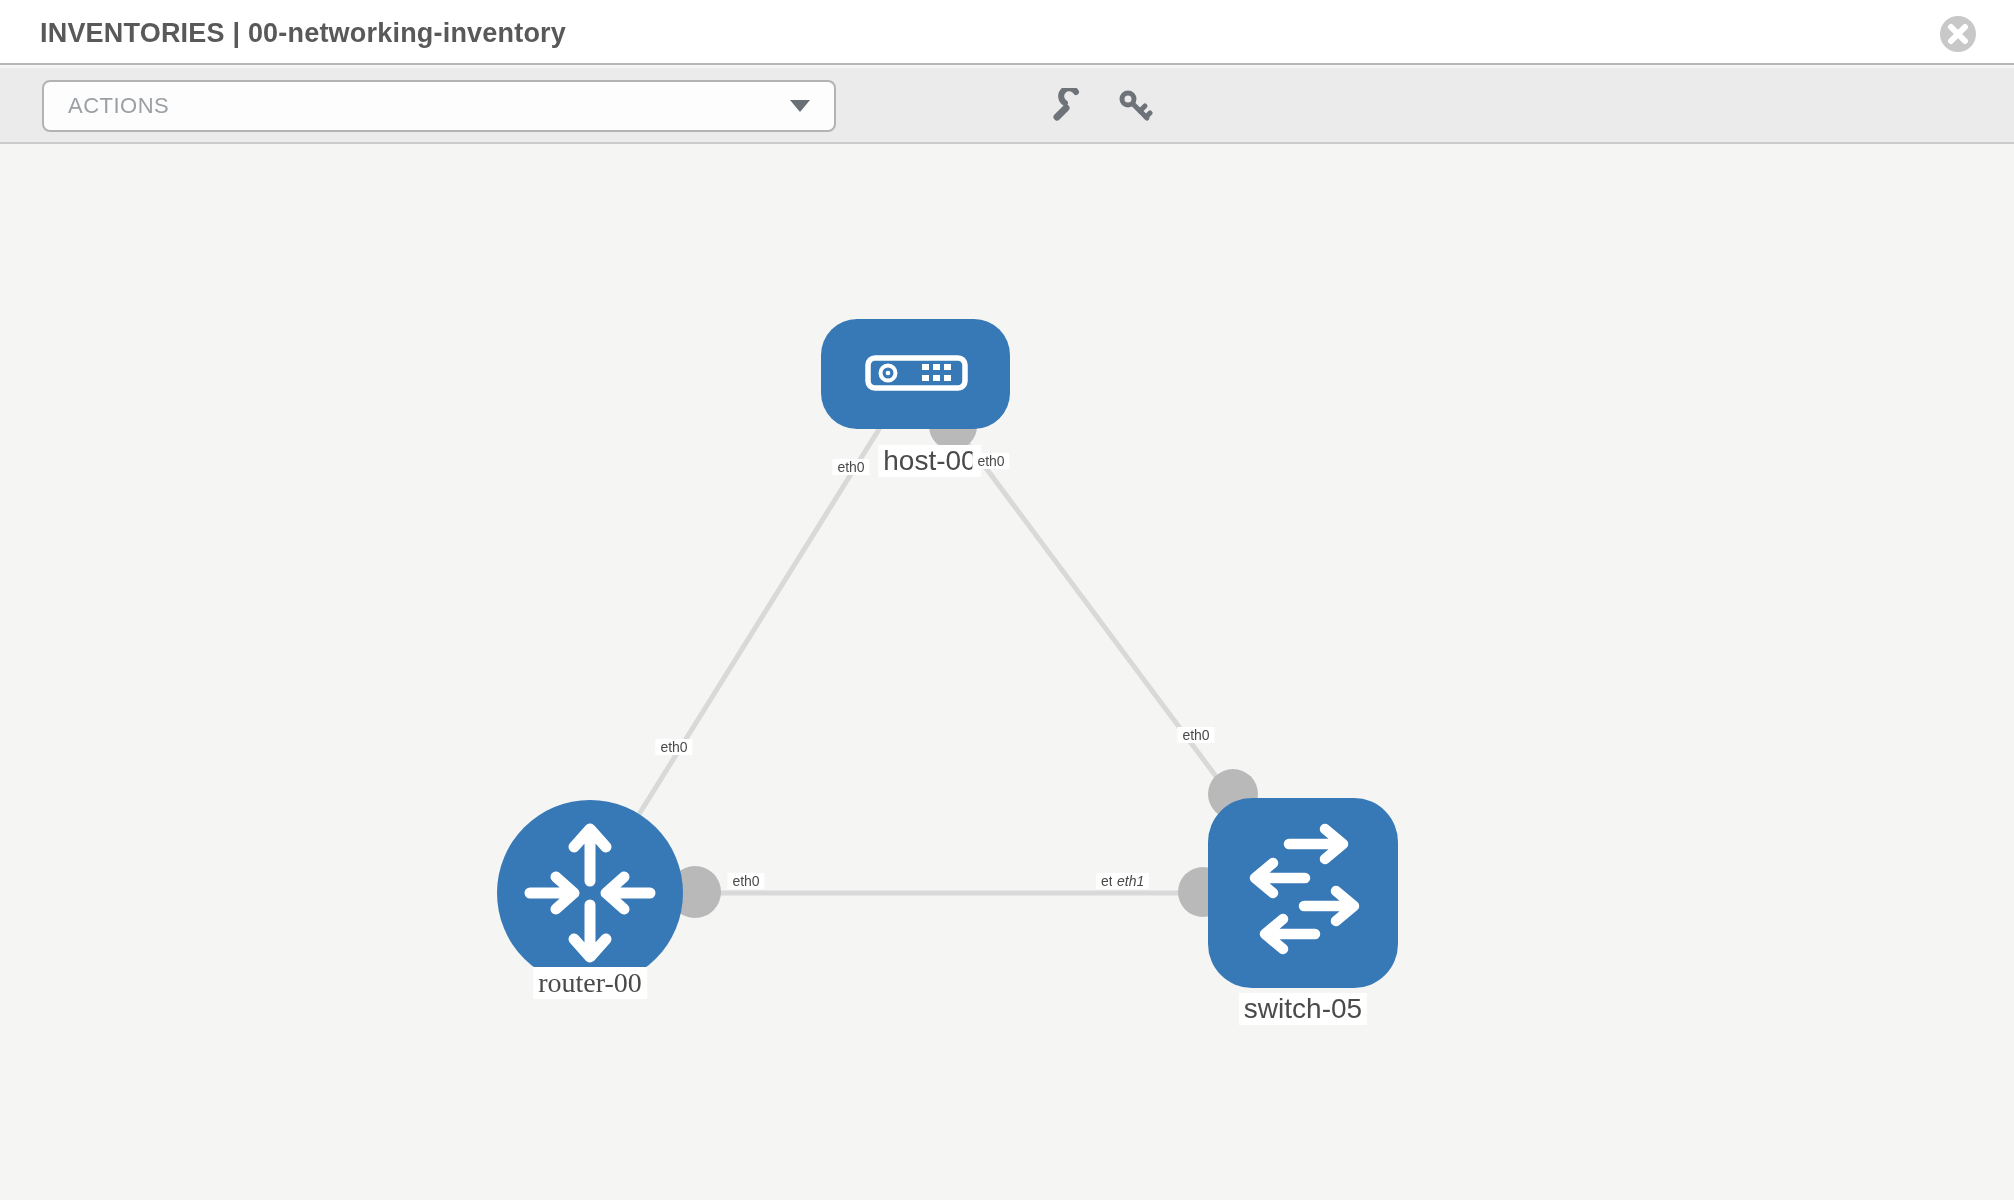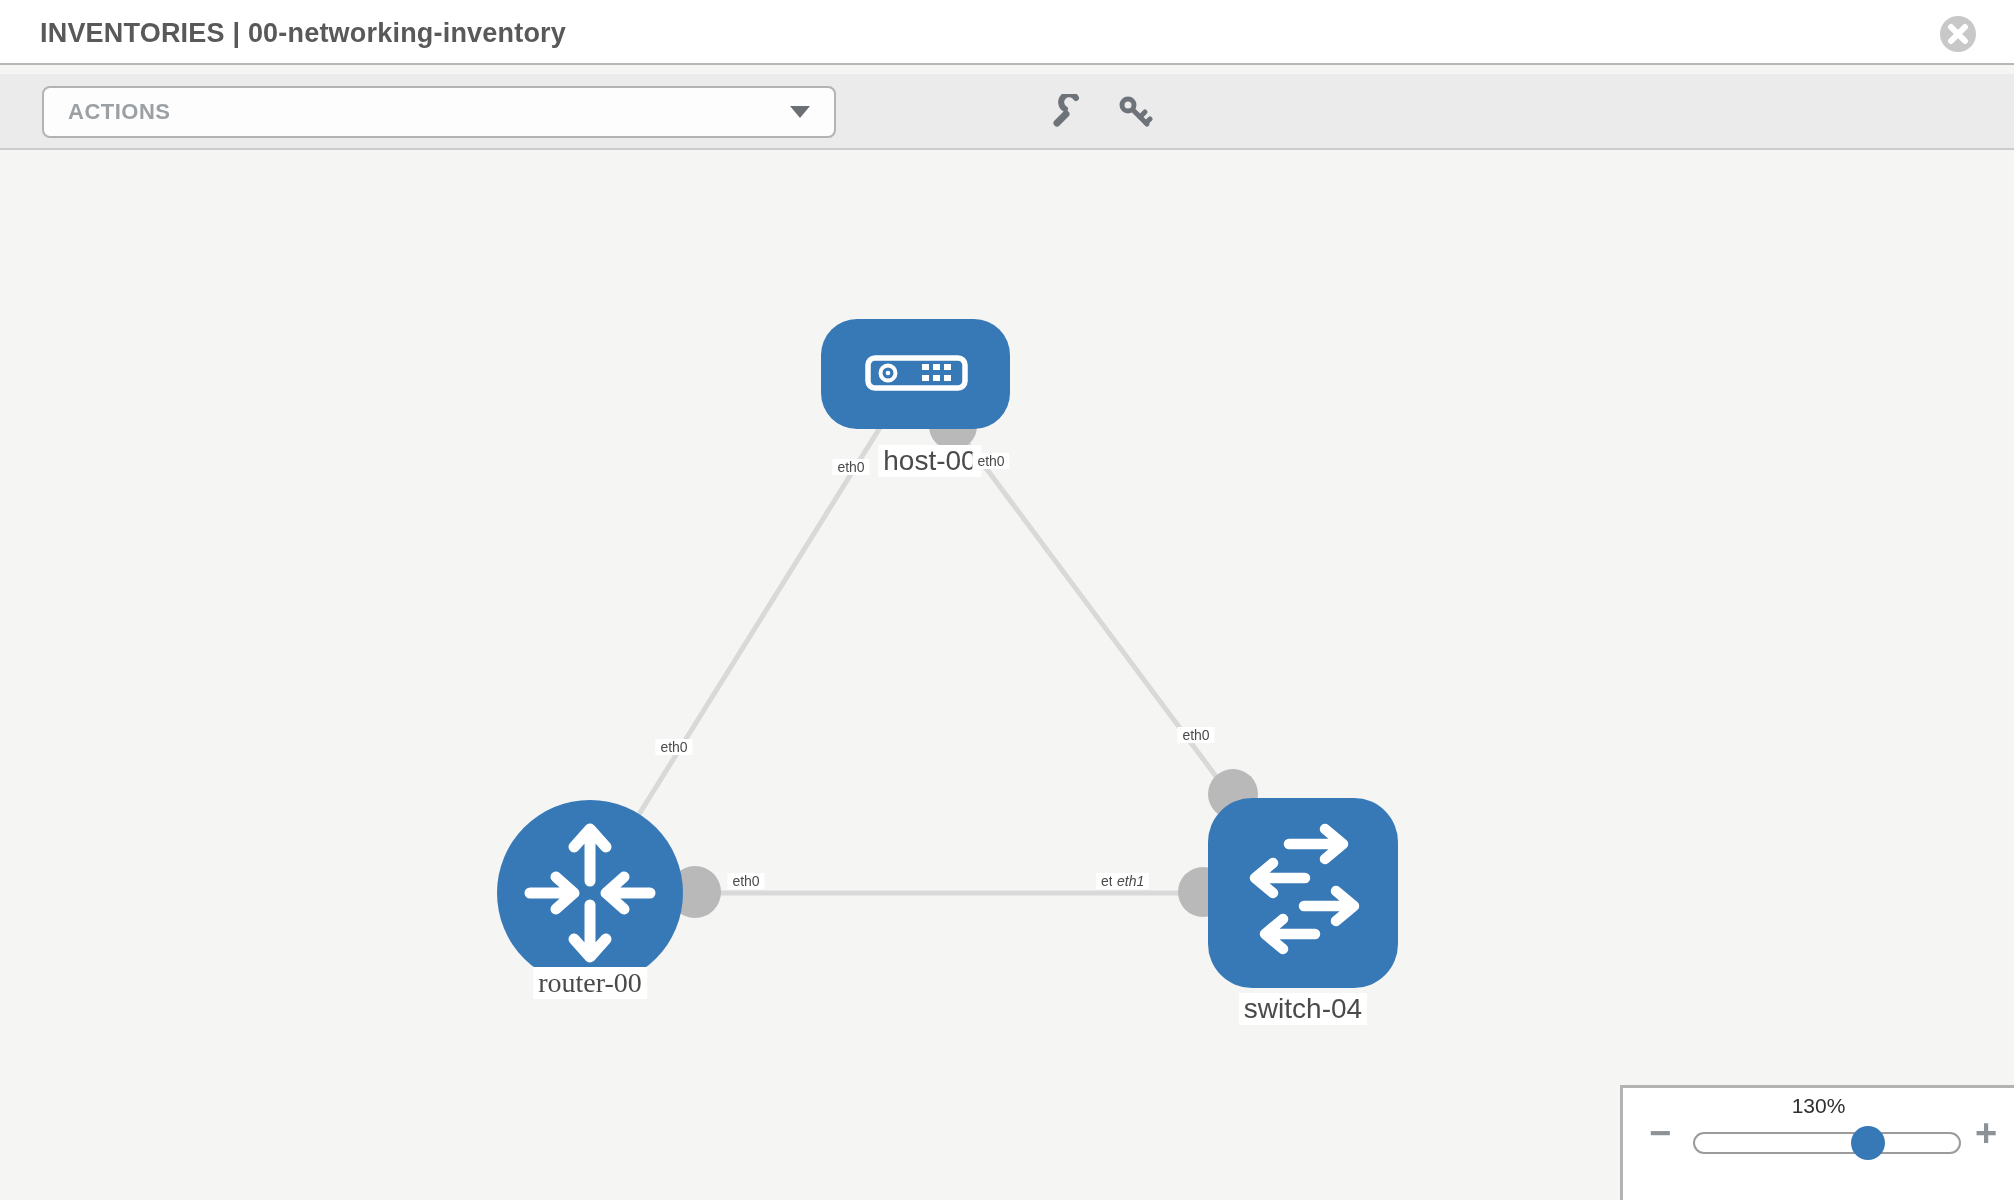--- a/index.html
+++ b/index.html
@@ -12,22 +12,22 @@
     background: #ffffff; border-bottom: 2px solid #b7b7b7;
   }
   .page-title {
     position: absolute; left: 40px; top: 18px;
     font-size: 27px; font-weight: bold; color: #595959; letter-spacing: .2px;
   }
   .close-btn { position: absolute; right: 36px; top: 14px; width: 40px; height: 40px; cursor: pointer; }
 
   
   .toolbar {
-    position: absolute; top: 74px; left: 0; width: 2014px; height: 76px;
-    background: #ebebeb; border-bottom: 2px solid #cccccc; font-weight: bold;
+    position: absolute; top: 68px; left: 0; width: 2014px; height: 76px;
+    background: #ebebeb; border-bottom: 2px solid #cccccc;
   }
   .select-box {
     position: absolute; top: 12px; height: 52px;
     background: #fdfdfd; border: 2px solid #b3b3b3; border-radius: 8px;
     display: flex; align-items: center; justify-content: space-between;
     padding: 0 24px; cursor: pointer;
   }
   .select-box .label { font-size: 22px; color: #9ba0a4; letter-spacing: .5px; }
   .caret {
     width: 0; height: 0;
@@ -162,31 +162,23 @@
         <path d="M1289 693 L1333 693 M1325 678 L1343 693 L1325 708"></path>
         <path d="M1305 727 L1265 727 M1273 712 L1255 727 L1273 742"></path>
         <path d="M1304 755 L1344 755 M1336 740 L1354 755 L1336 770"></path>
         <path d="M1315 783 L1275 783 M1283 768 L1265 783 L1283 798"></path>
       </g>
     </g>
   </svg>
 
   <div class="lbl lbl-node centered" style="left:930px; top:294px;">host-00</div>
   <div class="lbl lbl-node centered" style="left:590px; top:816px;font-family:Liberation Serif, serif;">router-00</div>
-  <div class="lbl lbl-node centered" style="left:1303px; top:842px;">switch-04</div>
+  <div class="lbl lbl-node centered" style="left:1303px; top:842px;">switch-05</div>
 
   <div class="lbl lbl-if centered" style="left:851px; top:308px;">eth0</div>
   <div class="lbl lbl-if centered" style="left:991px; top:302px;">eth0</div>
   <div class="lbl lbl-if centered" style="left:674px; top:588px;">eth0</div>
   <div class="lbl lbl-if centered" style="left:1196px; top:576px;">eth0</div>
   <div class="lbl lbl-if centered" style="left:746px; top:722px;">eth0</div>
   <div class="lbl lbl-if" style="left:1096px; top:722px;">eth0</div>
   <div class="lbl lbl-if" style="left:1112px; top:722px;font-style:italic;">eth1</div>
 
-  <div class="zoom-panel">
-    <div class="zoom-level">130%</div>
-    <div class="zoom-btn zoom-out">−</div>
-    <div class="zoom-track">
-      <div class="zoom-thumb"></div>
-    </div>
-    <div class="zoom-btn zoom-in">+</div>
-  </div>
 </div>
 
 </body></html>

